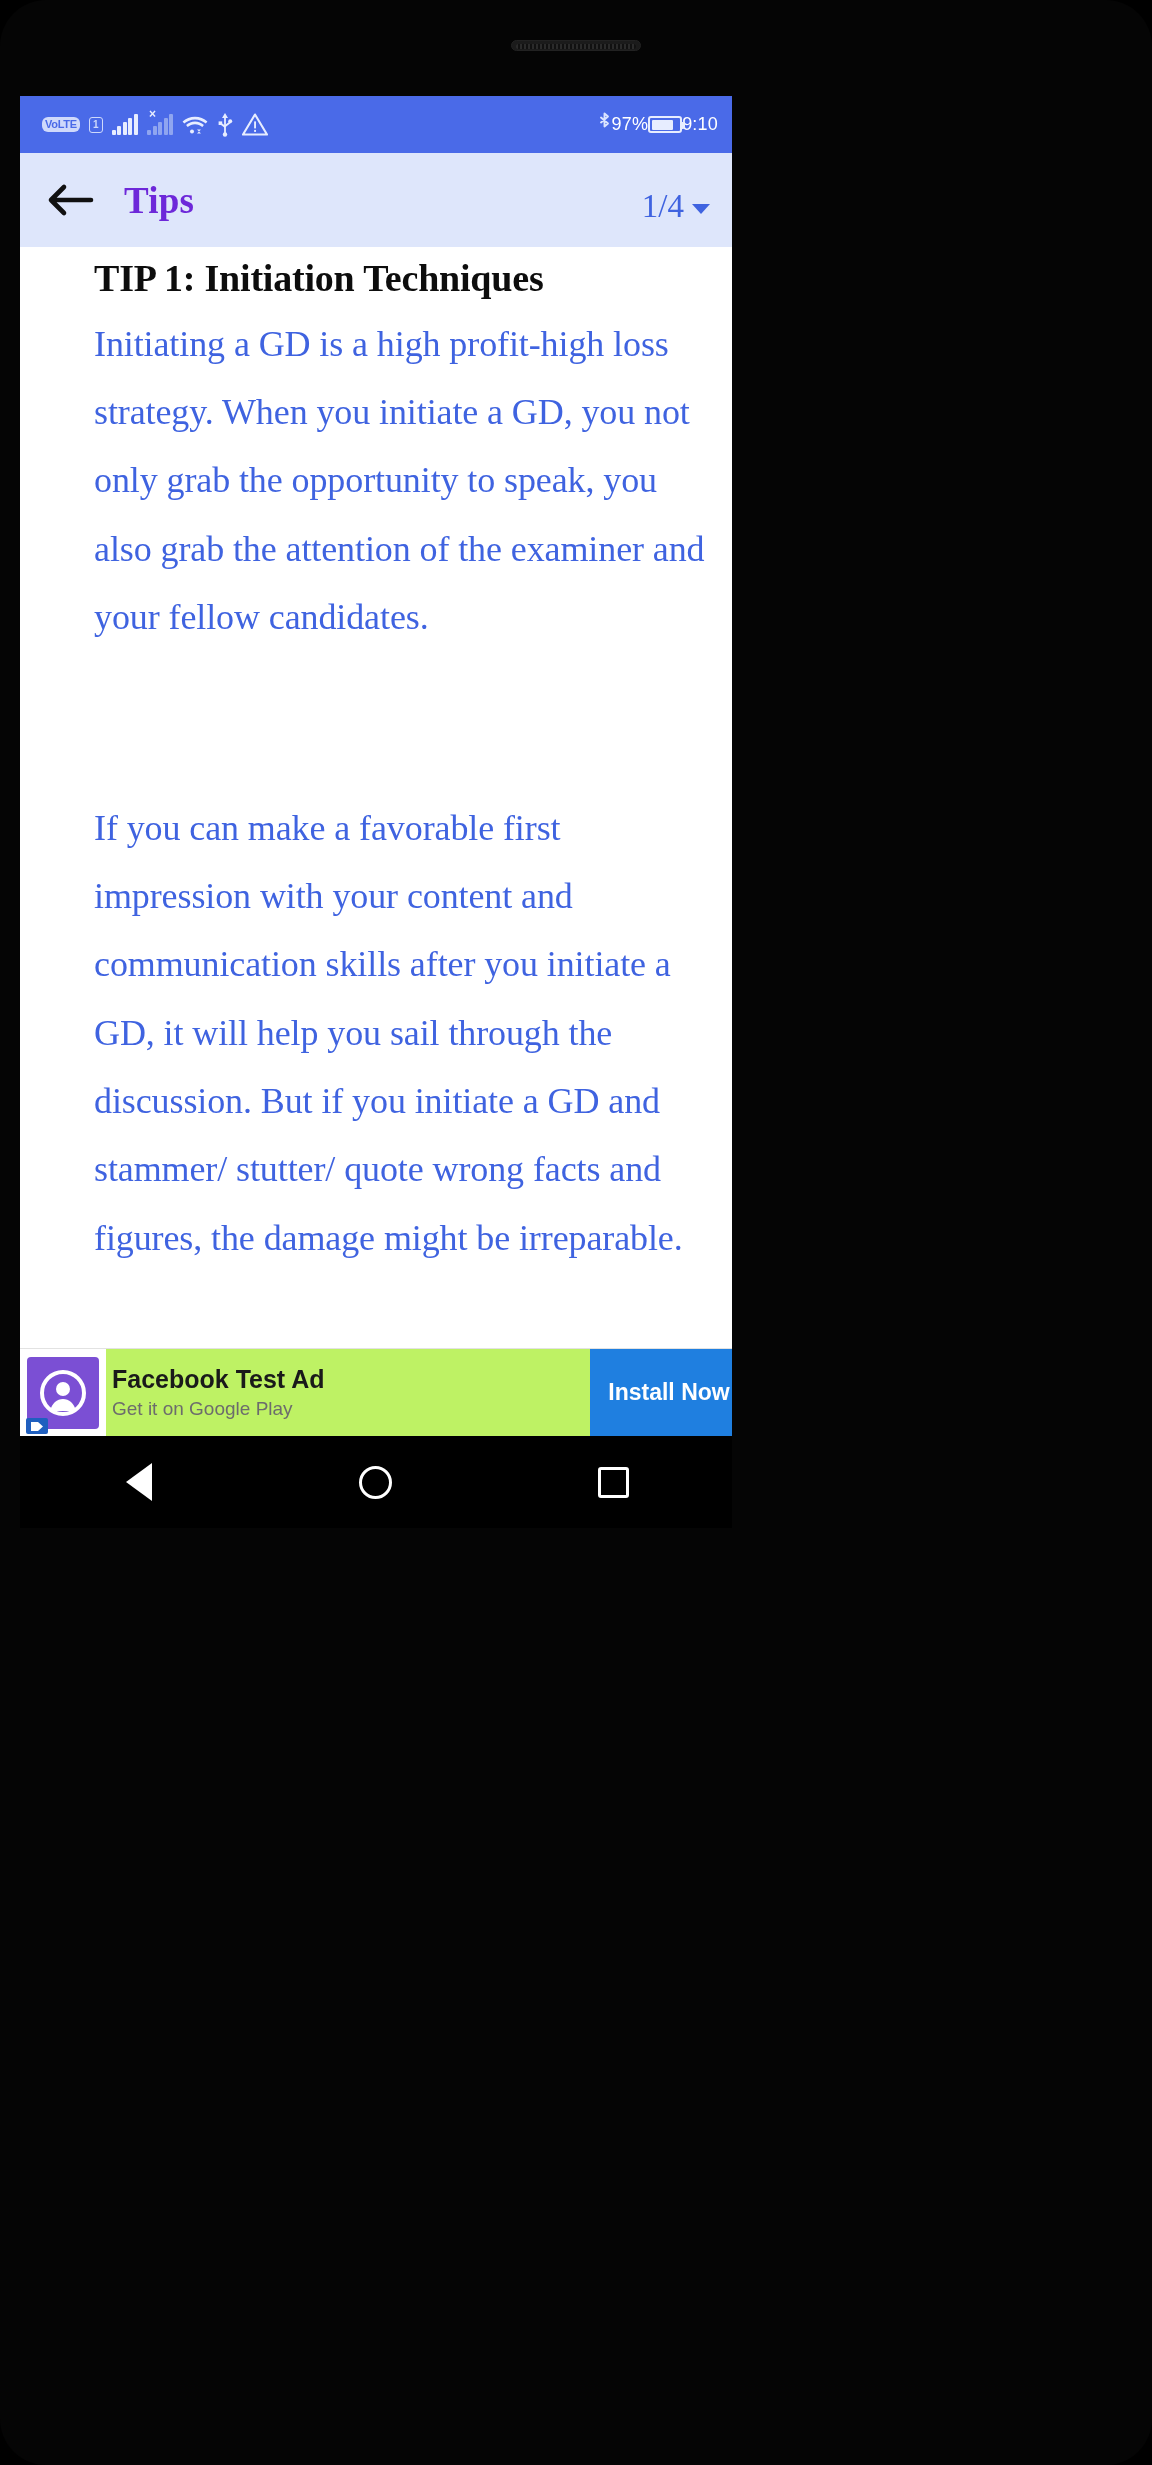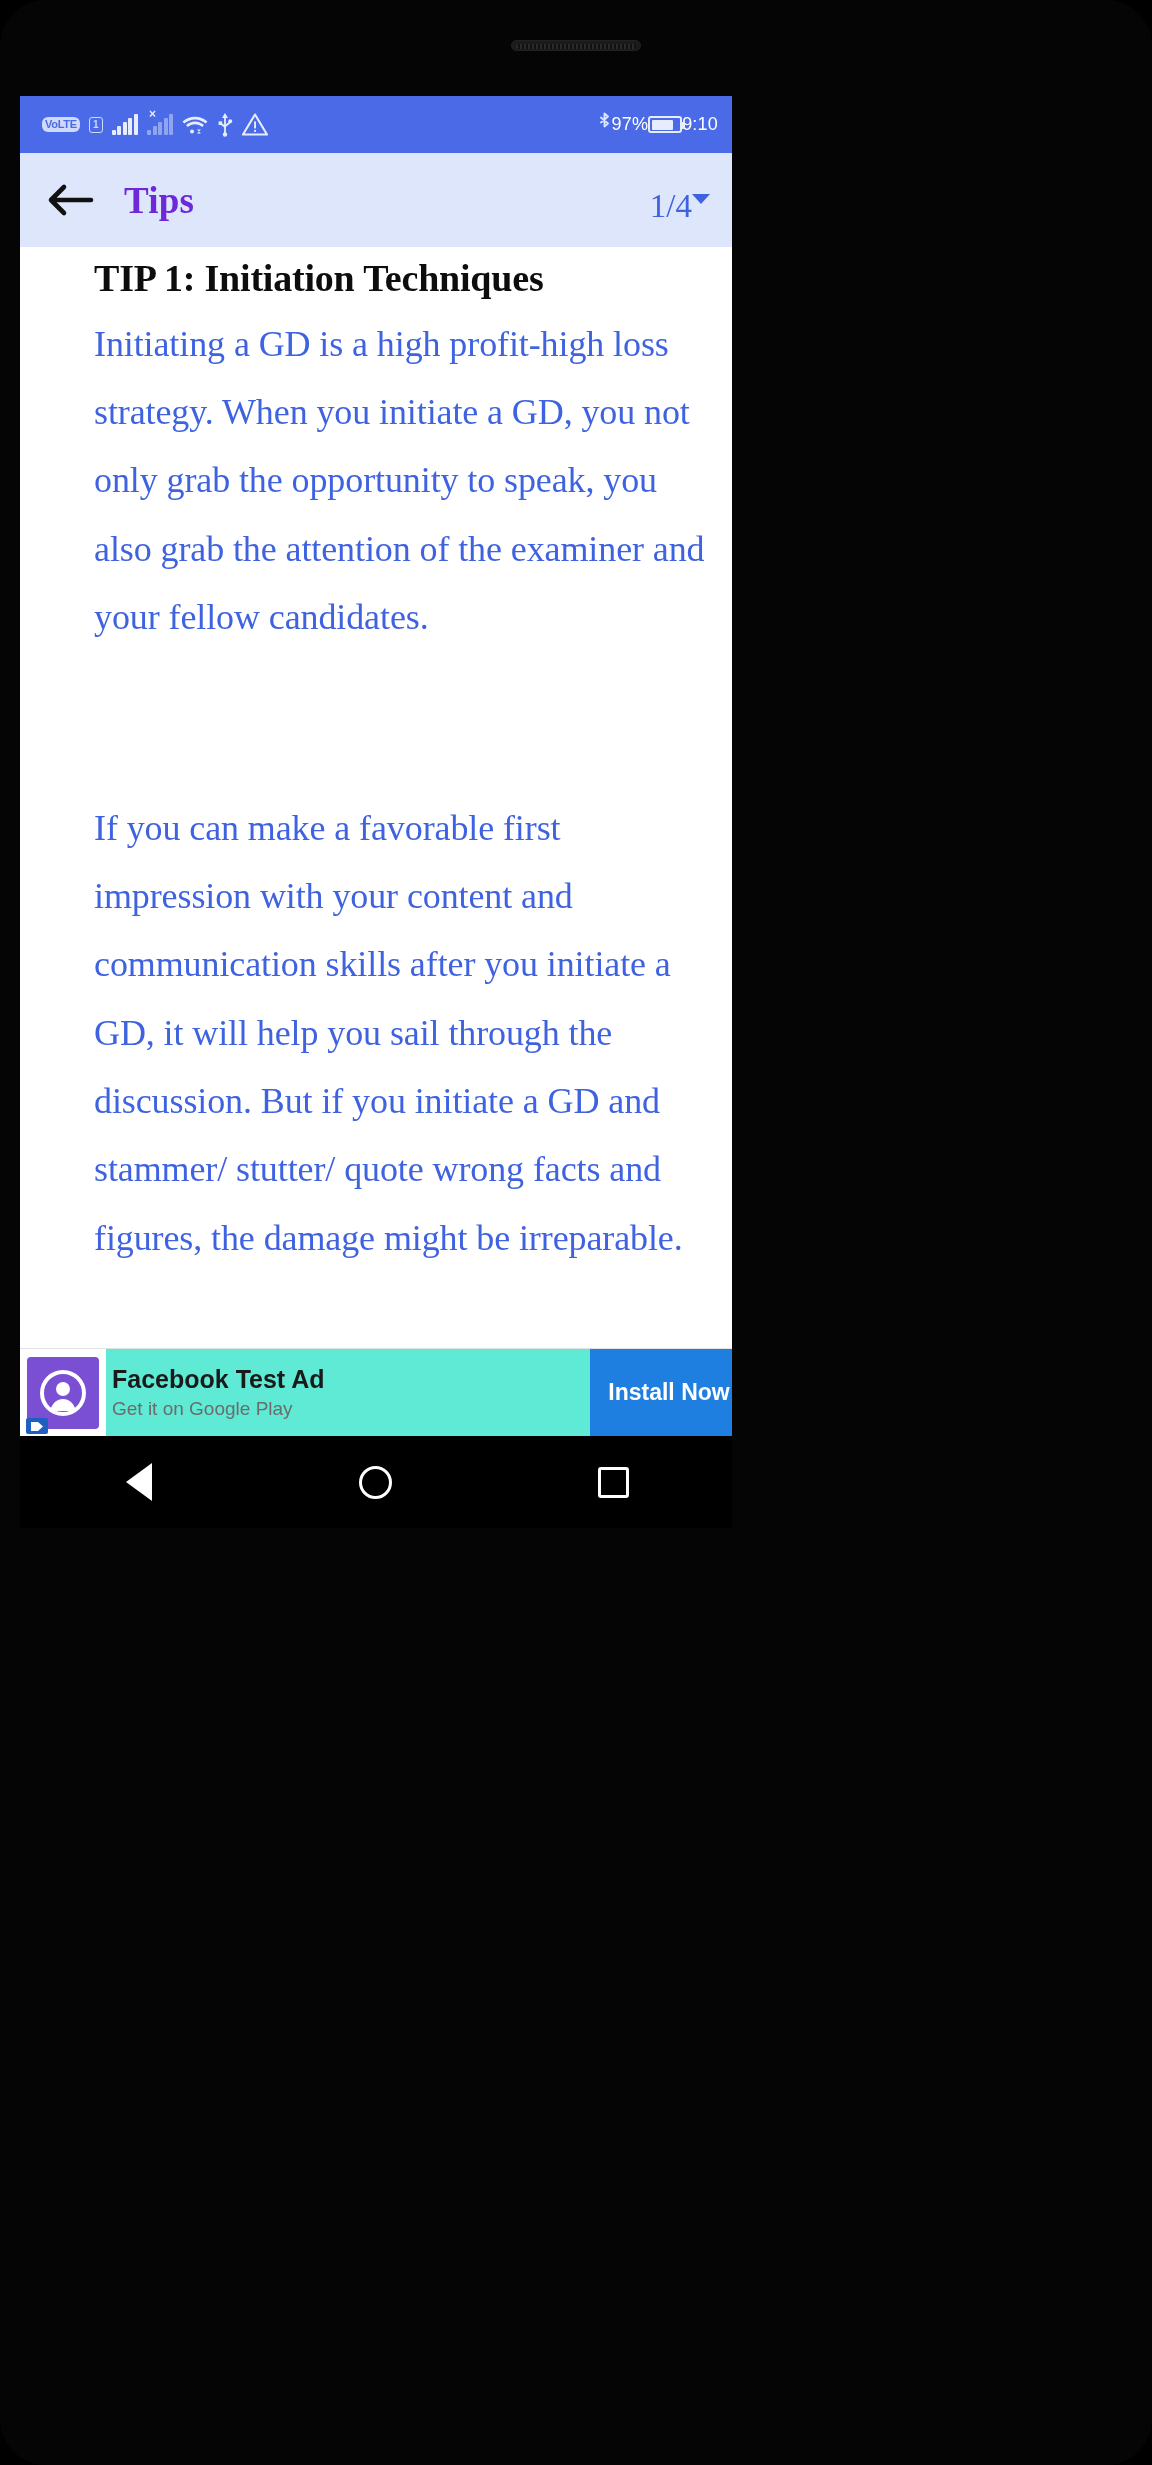--- a/index.html
+++ b/index.html
@@ -84,21 +84,21 @@
   .appbar{
     height:94px; background:#dee6fb;
     display:flex; align-items:center; padding:0 22px 0 26px; gap:30px;
   }
   .back-arrow{ width:48px; height:40px; flex:none; cursor:pointer; }
   .appbar-title{
     font-family:"Liberation Serif", serif; font-weight:bold;
     font-size:37px; color:#6d28d9; letter-spacing:0.2px; flex:1;
   }
   .page-indicator{
-    display:flex; 
+    display:flex; align-items:center; gap:8px;
     color:#3f63e0; font-family:"Liberation Serif", serif; font-size:33px;
     cursor:pointer;
     margin-top:12px;
   }
   .chev{ width:0;height:0;border-left:9px solid transparent;border-right:9px solid transparent;border-top:10px solid #3f63e0; margin-top:6px;}
 
   
   .content{
     position:relative; background:#fff; padding:10px 24px 0 26px;
     height:1040px; overflow:hidden;margin-left:48px;
@@ -125,21 +125,21 @@
     flex:1; height:74px; border-radius:10px;
     display:flex; align-items:center; justify-content:center;
     font-family:"Liberation Serif", serif; font-size:31px; cursor:pointer;
   }
   .btn-prev{ background:#fff; border:2px solid #4a6ae8; color:#4a6ae8; }
   .btn-next{ background:#4a6ae8; border:2px solid #4a6ae8; color:#fff; }
 
   
   .ad{
     position:absolute; left:0; bottom:0; width:728px; height:88px;
-    background:#5eead4; display:flex; align-items:stretch; border-top:1px solid #e2e2e2;
+    background:#bef264; display:flex; align-items:stretch; border-top:1px solid #e2e2e2;
   }
   .ad-icon-wrap{ position:relative; width:86px; flex:none; display:flex; align-items:center; justify-content:center; background:#fff;}
   .ad-icon{
     width:72px; height:72px; background:#7b4fd4; border-radius:4px;
     display:flex; align-items:center; justify-content:center;
   }
   .ad-icon svg{ width:52px; height:52px; }
   .ad-choice{
     position:absolute; left:6px; bottom:2px; width:22px; height:16px;
     background:#1f5fbf; border-radius:2px;

